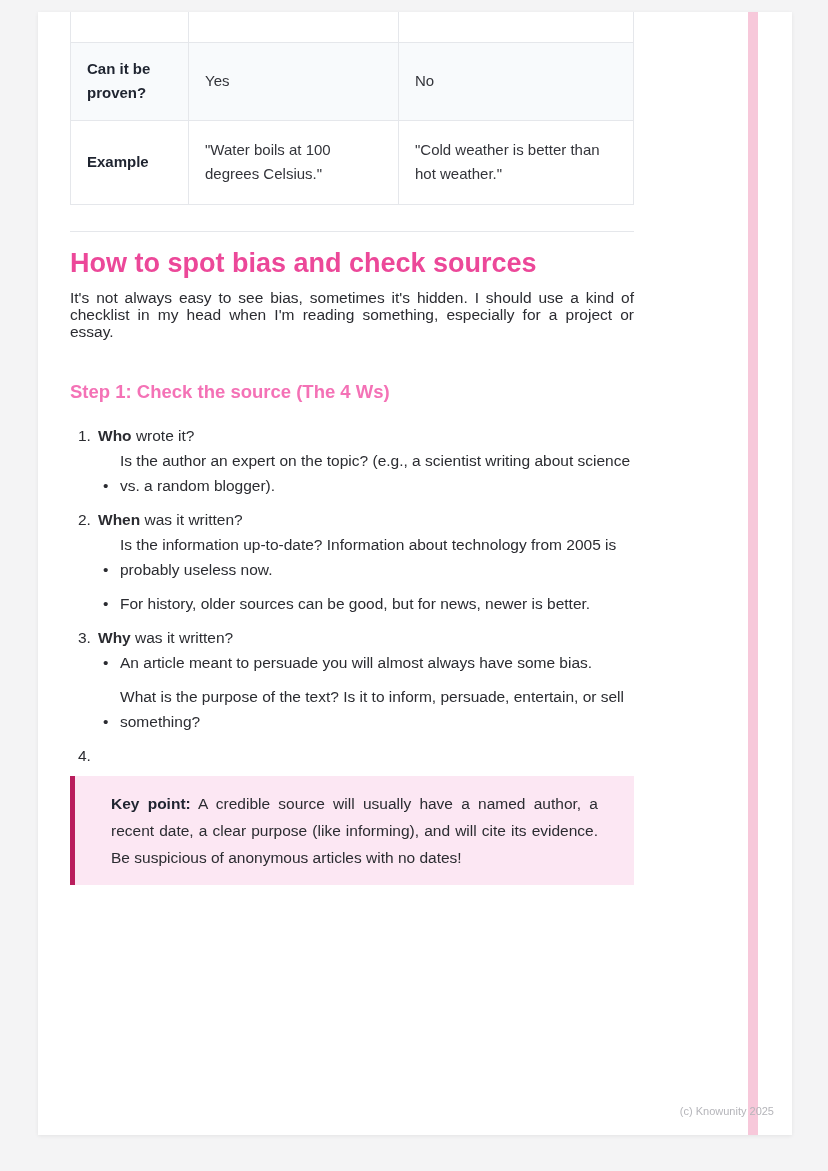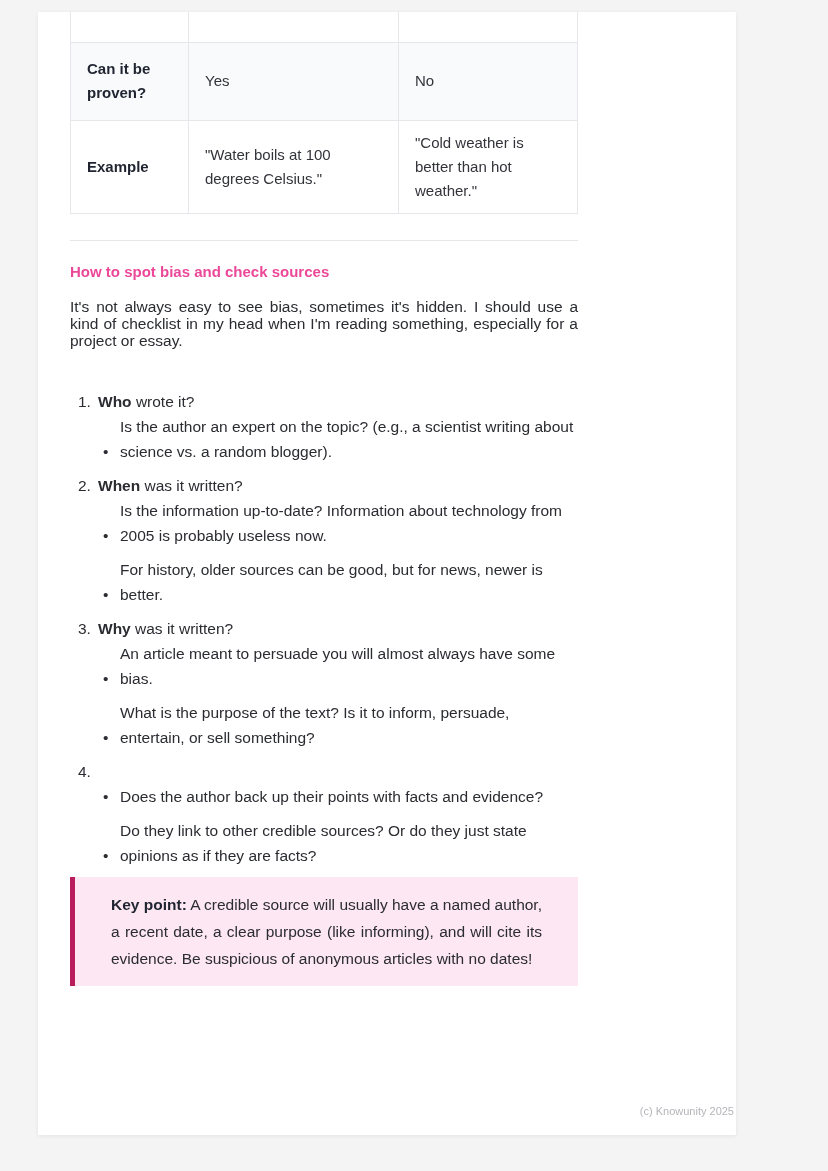--- a/index.html
+++ b/index.html
@@ -7,40 +7,40 @@
   body {
     background: #f4f4f5;
     font-family: "Liberation Sans", "DejaVu Sans", sans-serif;
     color: #27272a;
     position: relative;
     overflow: hidden;
   }
   .page {
     position: absolute;
     left: 38px; top: 12px;
-    width: 698px; height: 1123px;
+    width: 754px; height: 1123px;
     background: #ffffff;
     box-shadow: 0 1px 4px rgba(0,0,0,0.07);
     overflow: hidden;
   }
   .content { padding: 0 158px 0 32px; position: relative; z-index: 1; }
 
   
   table.cmp { width: 100%; border-collapse: collapse; font-size: 15px; color: #33343a; }
   .cmp td { border: 1px solid #e5e7eb; padding: 10px 16px; vertical-align: middle; line-height: 24px; }
   .cmp tr.cut td { border-top: none; height: 30px; padding: 0; }
   .cmp tr.r1 td { background: #f8fafc; height: 78px; }
   .cmp tr.r2 td { height: 84px; }
   .cmp td.lbl { font-weight: bold; width: 118px; color: #1f2430; }
   .cmp td.c2 { width: 210px; }
 
   hr.divider { border: none; border-top: 1px solid #e5e7eb; margin: 26px 0 16px; }
 
   h2 {
-    font-size: 15px; line-height: 30px;
+    font-size: 27px; line-height: 30px;
     color: var(--accent, #ec4899);
     margin-bottom: 11px; font-weight: bold;
   }
   p.intro { font-size: 15.5px; line-height: 17px; text-align: justify; margin-bottom: 40px; color: #2b2c31; }
   h3 {
     font-size: 18.5px; line-height: 24px;
     color: var(--accent-light, #f472b6);
     margin-bottom: 19px; font-weight: bold;
   }
 
@@ -65,21 +65,21 @@
   .keypoint b { color: #1f2430; }
 
   .stripe {
     position: absolute;
     left: 710px; top: 0; bottom: 0; width: 10px;
     background: var(--stripe, #f7c8da);
     z-index: 0;
   }
   .footer {
     position: absolute;
-    right: 2px; bottom: 18px;
+    right: 18px; bottom: 18px;
     font-size: 11px; color: #b5b5ba;
     z-index: 2;
   }
 </style>
 </head>
 <body>
 
 <div class="page">
   <div class="stripe"></div>
 
@@ -104,20 +104,21 @@
         </tr>
       </tbody>
     </table>
 
     <hr class="divider">
 
     <h2>How to spot bias and check sources</h2>
 
     <p class="intro">It's not always easy to see bias, sometimes it's hidden. I should use a kind of checklist in my head when I'm reading something, especially for a project or essay.</p>
 
+    <h3>Step 1: Check the source (The 4 Ws)</h3>
 
     <div class="steps">
 
       <div class="step">
         <div class="step-head">
           <span class="num">1.</span>
           <span><b>Who</b><span> wrote it?</span></span>
         </div>
         <div class="bullets">
           <div class="bullet">
@@ -153,28 +154,20 @@
           <div class="bullet">
               <span>What is the purpose of the text? Is it to inform, persuade, entertain, or sell something?</span>
             </div>
         </div>
       </div>
 
       <div class="step">
         <div class="step-head">
           <span class="num">4.</span>
         </div>
-        <div class="bullets">
-          <div class="bullet">
-              <span>Does the author back up their points with facts and evidence?</span>
-            </div>
-          <div class="bullet">
-              <span>Do they link to other credible sources? Or do they just state opinions as if they are facts?</span>
-            </div>
-        </div>
       </div>
 
     </div>
 
     <div class="keypoint">
       <b>Key point:</b><span> A credible source will usually have a named author, a recent date, a clear purpose (like informing), and will cite its evidence. Be suspicious of anonymous articles with no dates!</span>
     </div>
 
   </div>
 

